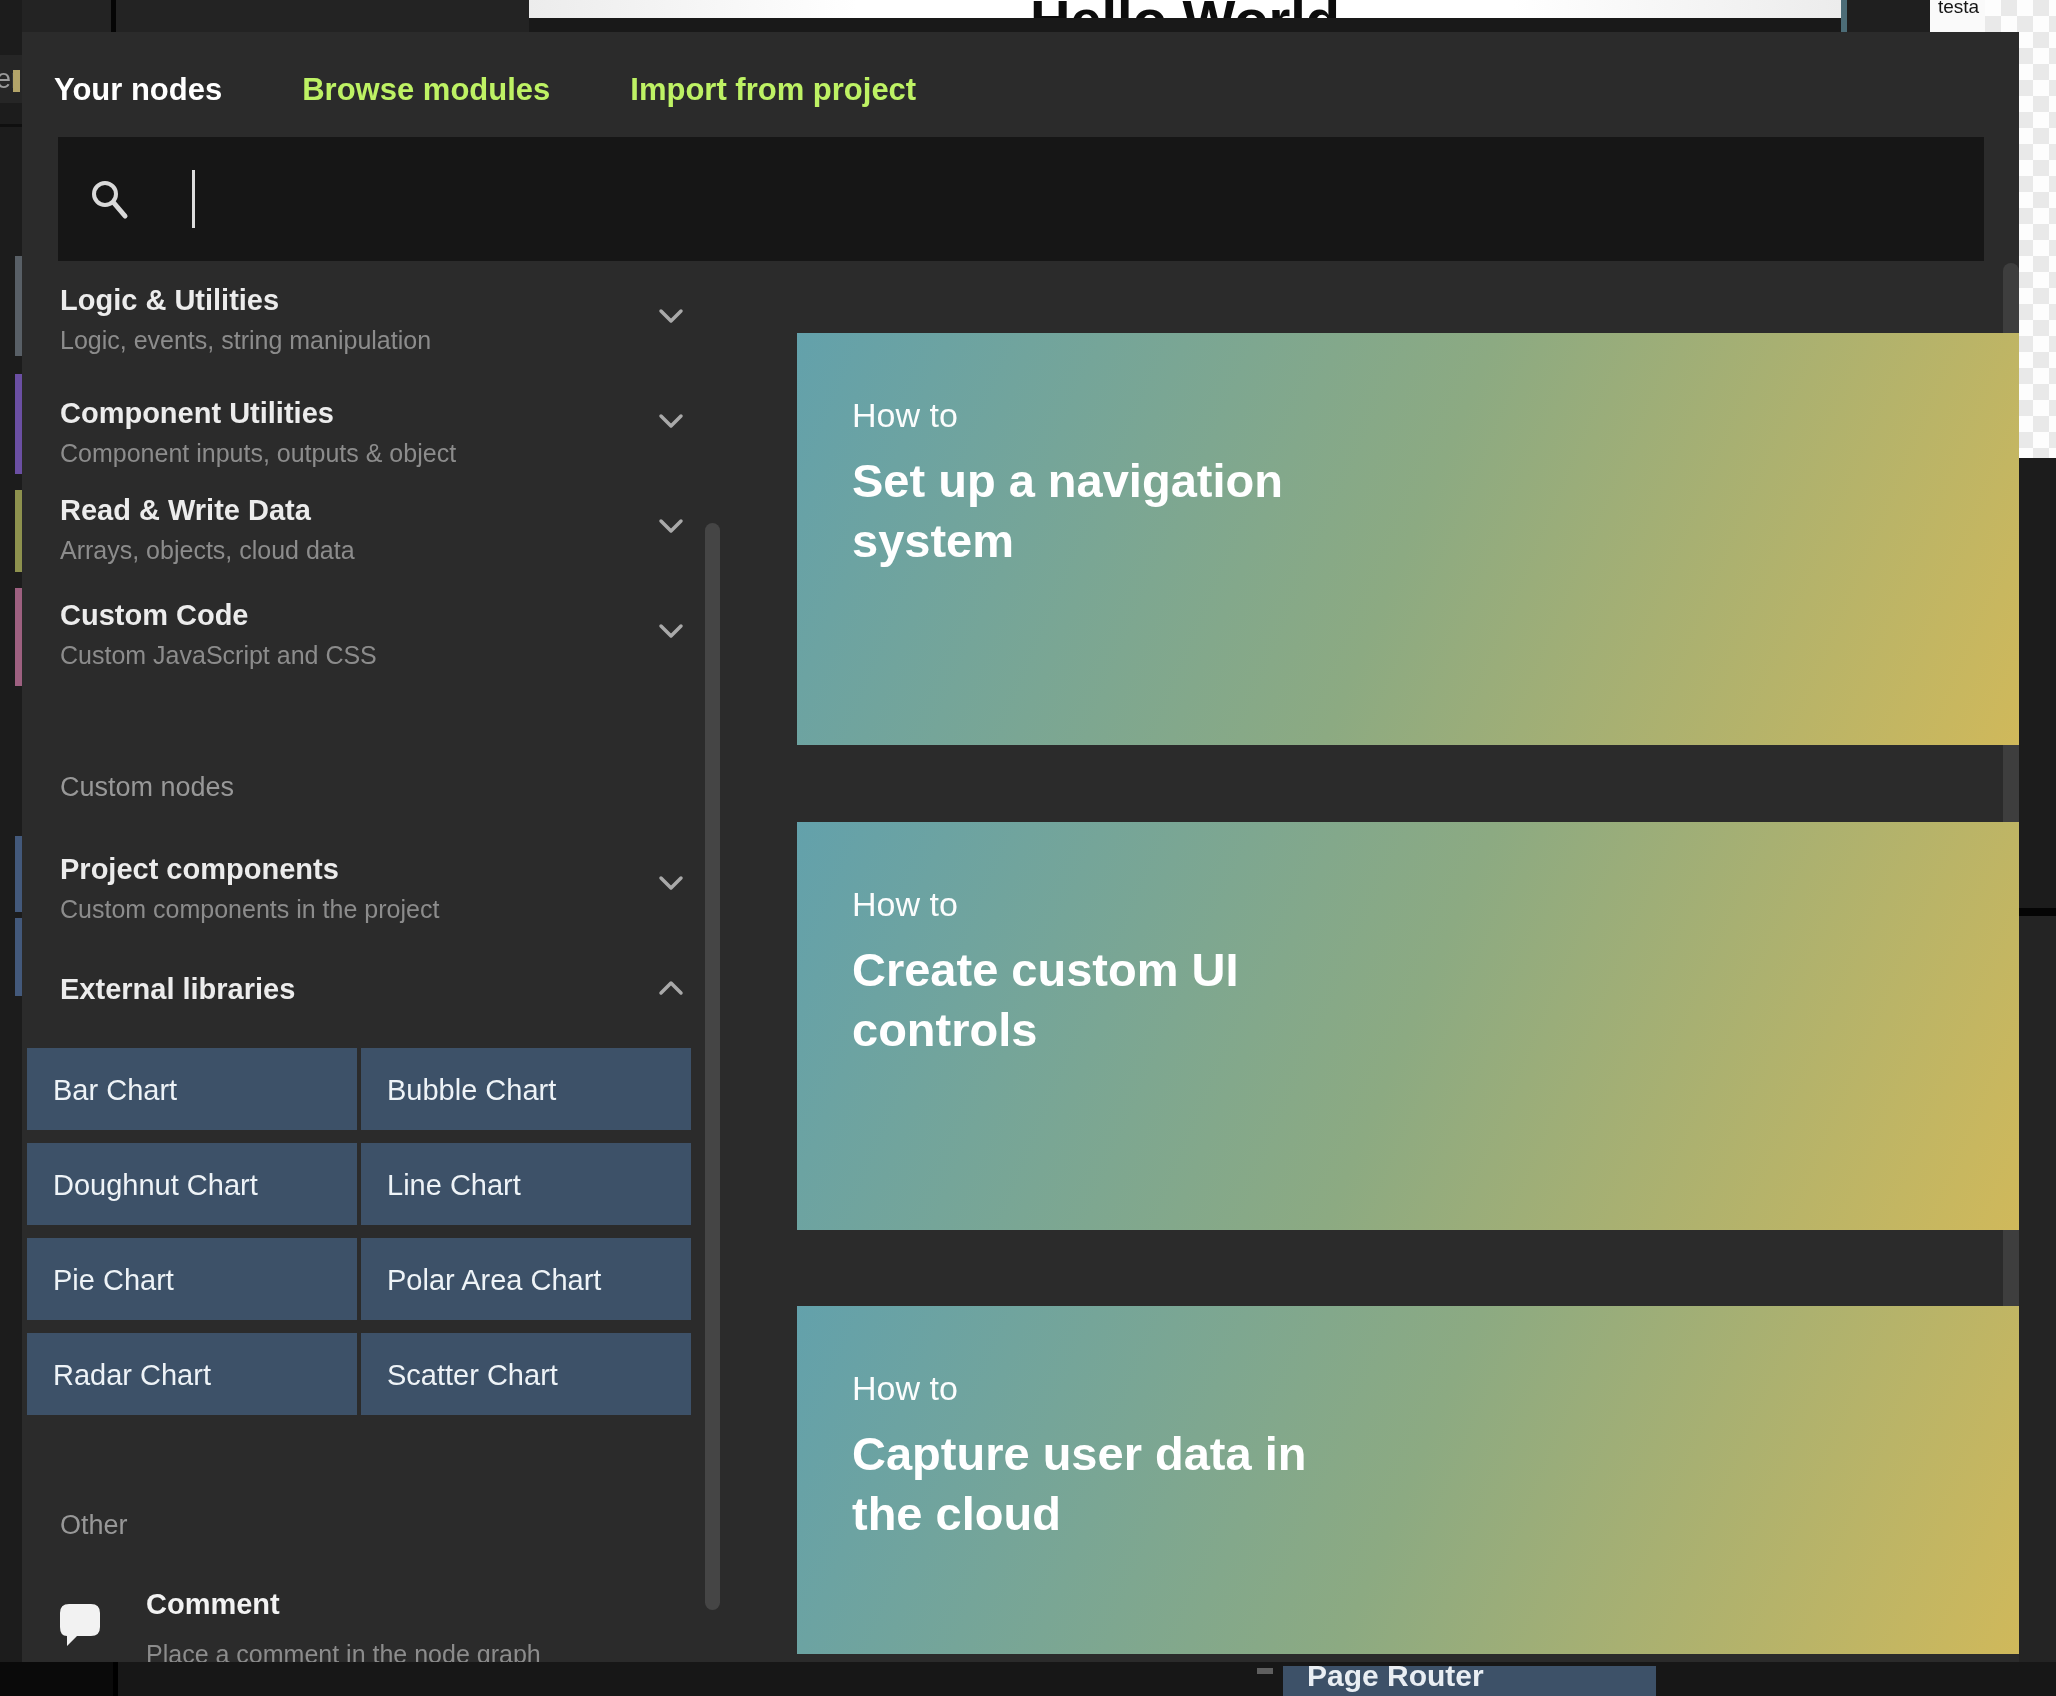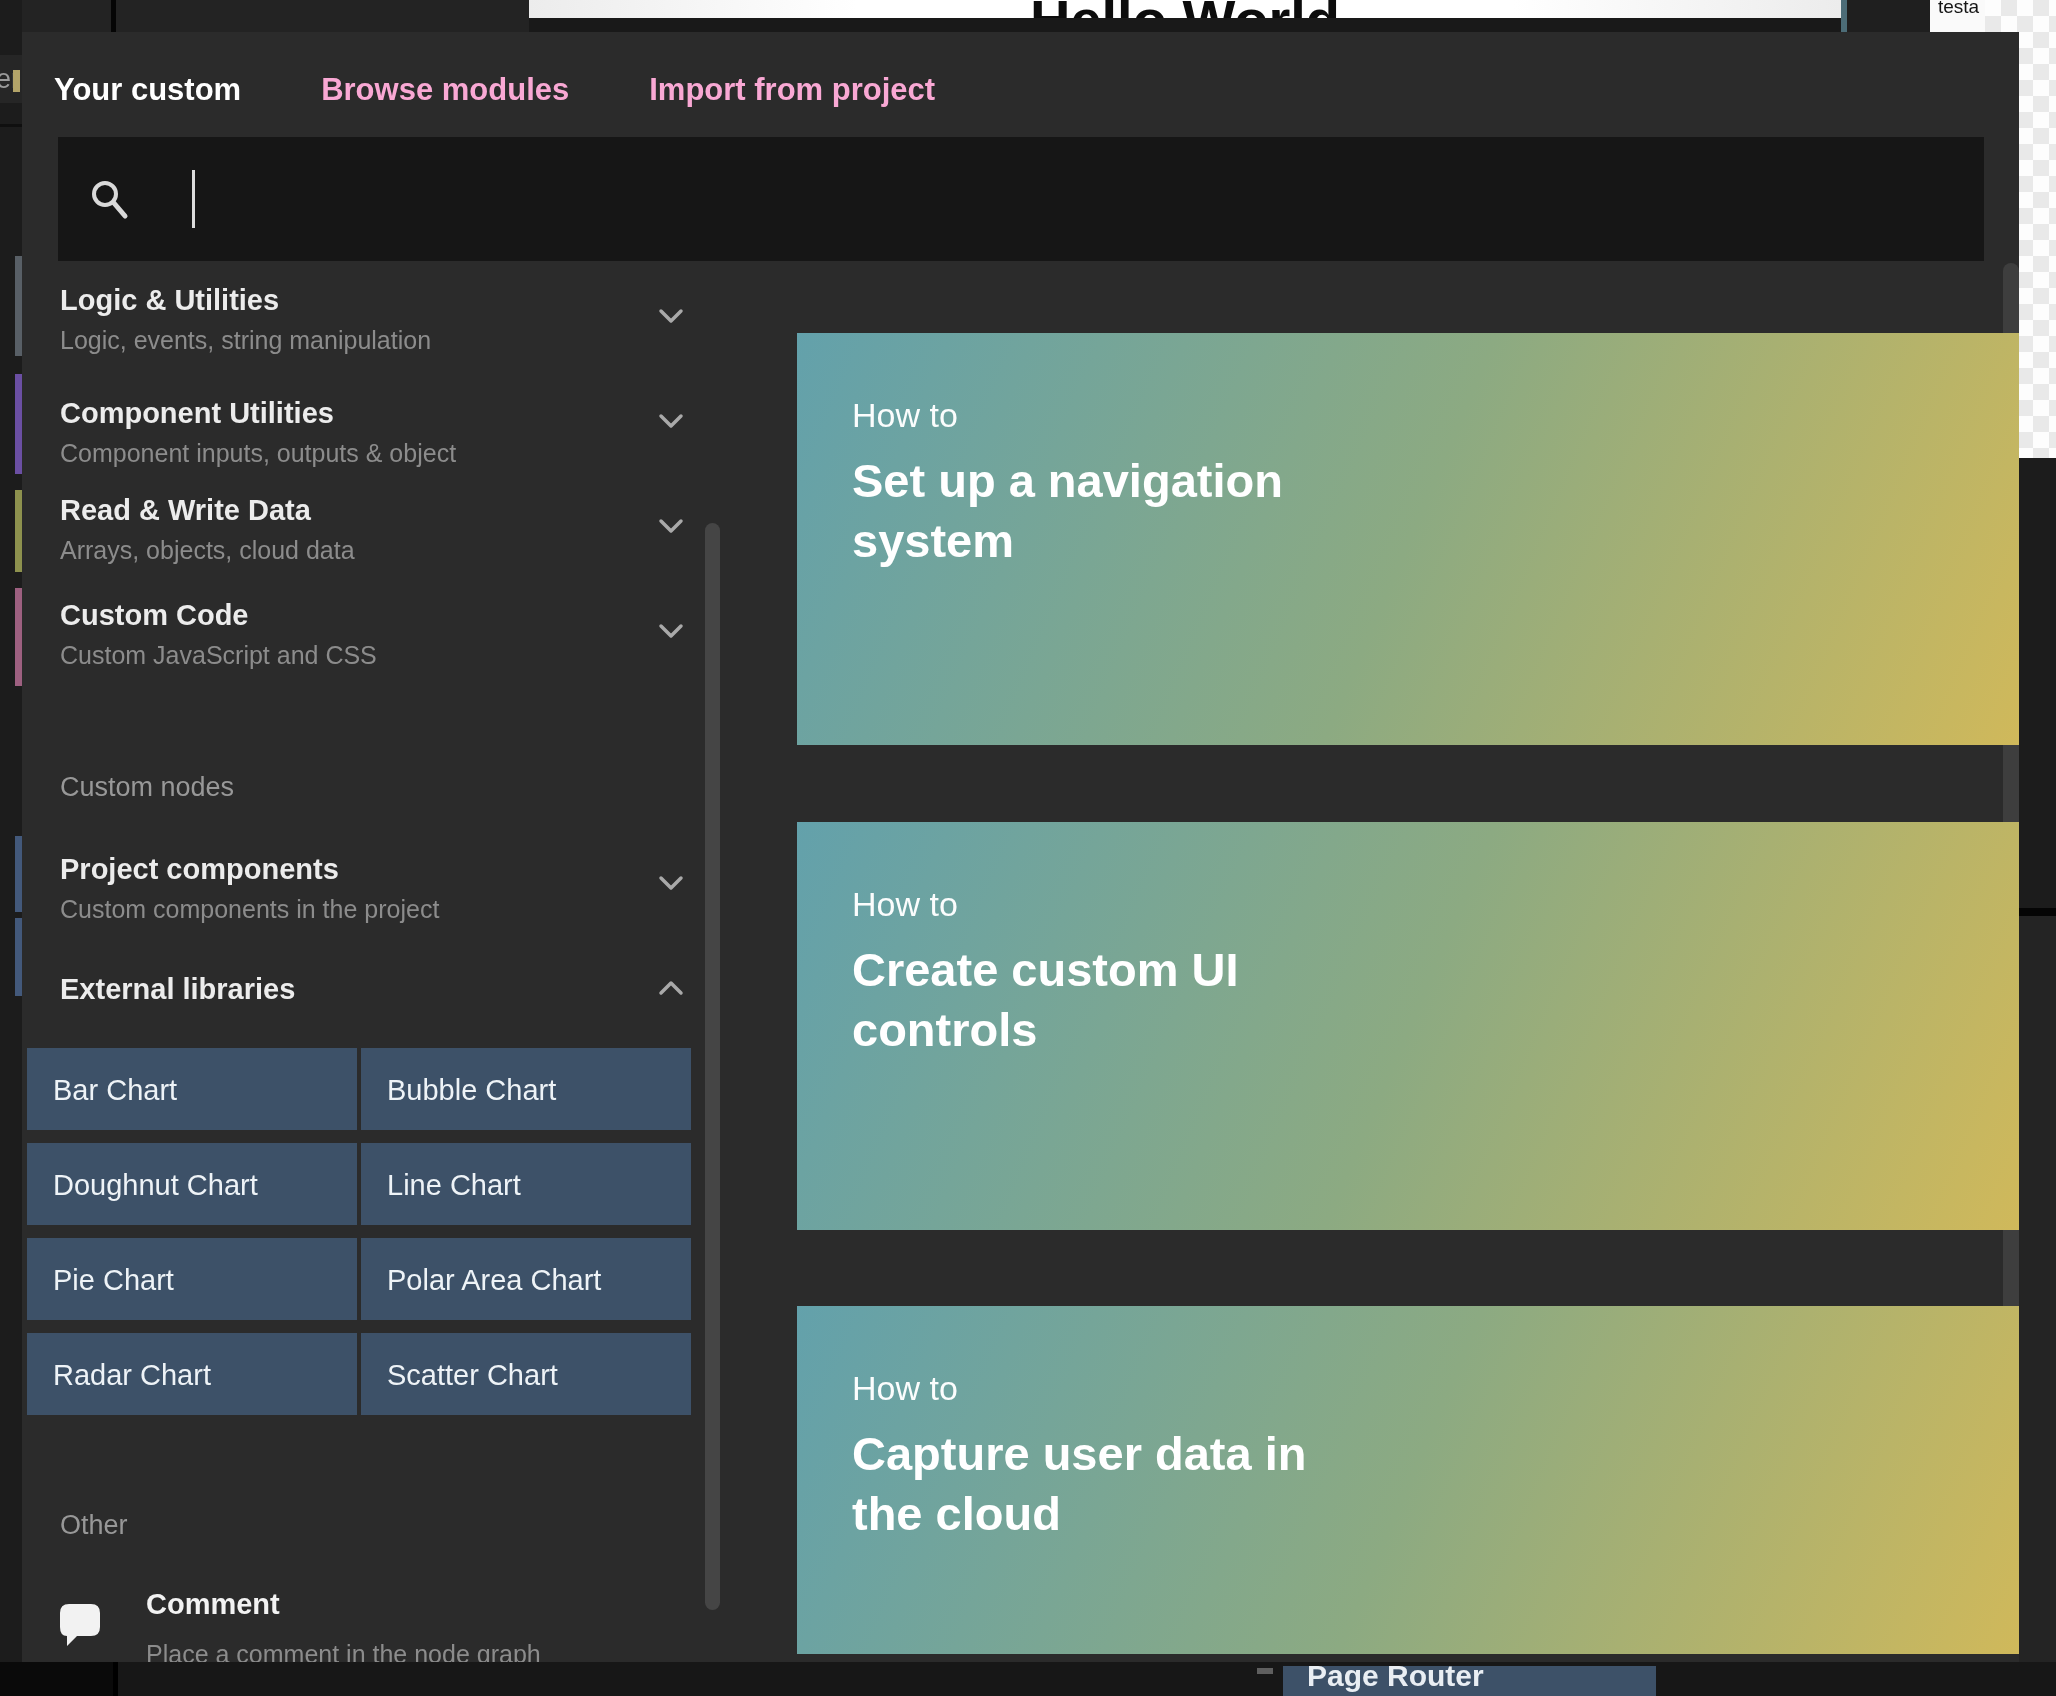--- a/index.html
+++ b/index.html
@@ -33,21 +33,21 @@
   .bottom-band{left:0;top:1662px;width:2056px;height:34px;background:#171717;}
   .bottom-left{left:0;top:1662px;width:113px;height:34px;background:#0a0a0a;}
   .bottom-seam{left:113px;top:1662px;width:5px;height:34px;background:#000;}
   .conn-dash{left:1257px;top:1668px;width:16px;height:6px;background:#5f5f5f;}
   .page-router{left:1283px;top:1666px;width:373px;height:46px;background:#3d5168;overflow:hidden;}
   .page-router span{position:absolute;left:24px;top:-7px;font-size:30px;font-weight:bold;color:#e9eef3;white-space:nowrap;}
 
   
   .dialog{left:22px;top:32px;width:1997px;height:1630px;background:#2b2b2b;overflow:hidden;}
   .tabs{position:absolute;left:32px;top:40px;display:flex;gap:80px;}
-  .tab{font-size:31px;font-weight:bold;line-height:36px;color:#f9a8d4;cursor:pointer;white-space:nowrap;}
+  .tab{font-size:31px;font-weight:bold;line-height:36px;color:#bef264;cursor:pointer;white-space:nowrap;}
   .tab.active{color:#ffffff;}
   .searchbox{position:absolute;left:36px;top:105px;width:1926px;height:124px;background:#161616;}
   .searchbox svg{position:absolute;left:30px;top:40px;}
   .caret{position:absolute;left:134px;top:33px;width:3px;height:58px;background:#dcdcdc;}
   .search-input{position:absolute;left:150px;top:0;width:1700px;height:124px;background:transparent;border:none;outline:none;
     font-size:32px;color:#dddddd;}
   .search-input::placeholder{color:#7a7a7a;opacity:1;}
 
   .cat-row{position:absolute;left:38px;width:640px;cursor:pointer;}
   .cat-title{font-size:29px;font-weight:bold;color:#ececec;line-height:34px;}
@@ -109,21 +109,21 @@
   <div class="abs bottom-left"></div>
   <div class="abs bottom-seam"></div>
   <div class="abs conn-dash"></div>
   <div class="abs page-router">
     <span>Page Router</span>
   </div>
 
   <div class="abs dialog">
 
     <div class="tabs">
-      <div class="tab active">Your custom</div>
+      <div class="tab active">Your nodes</div>
       <div class="tab">Browse modules</div>
       <div class="tab">Import from project</div>
     </div>
 
     <div class="searchbox">
       <svg width="44" height="44" viewBox="0 0 44 44">
         <circle cx="17" cy="17" r="11" fill="none" stroke="#d9d9d9" stroke-width="4"></circle>
         <line x1="25.5" y1="25.5" x2="37" y2="39" stroke="#d9d9d9" stroke-width="5" stroke-linecap="round"></line>
       </svg>
       <div class="caret"></div>

